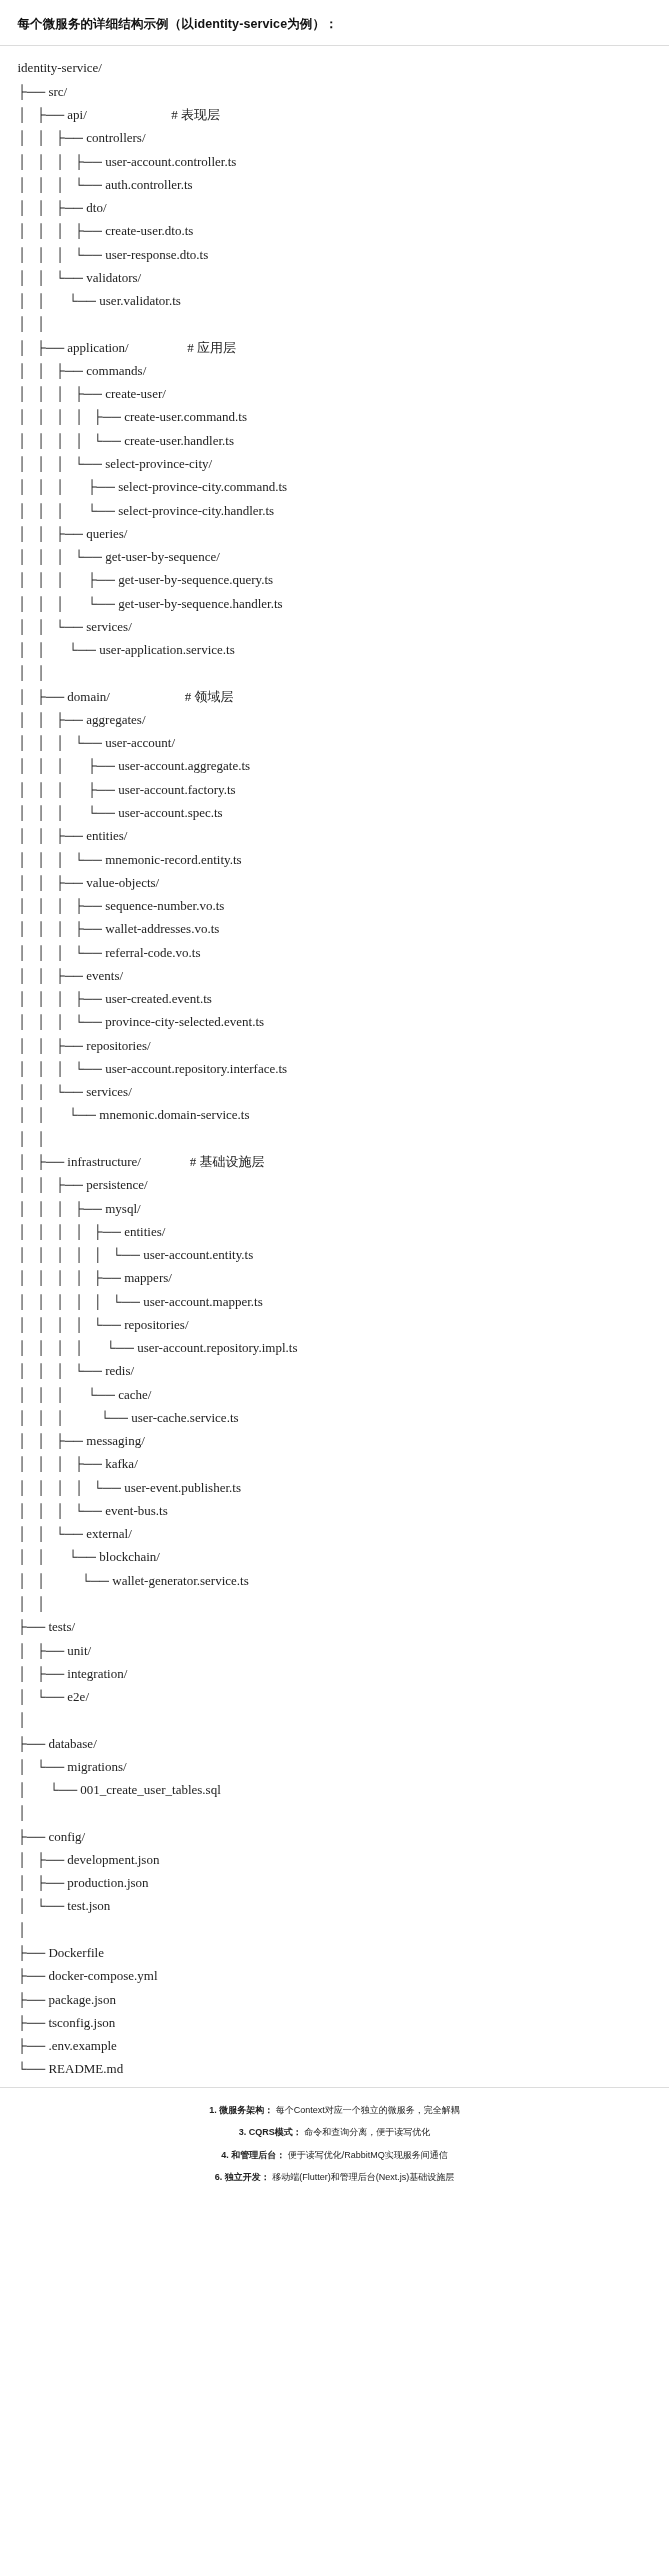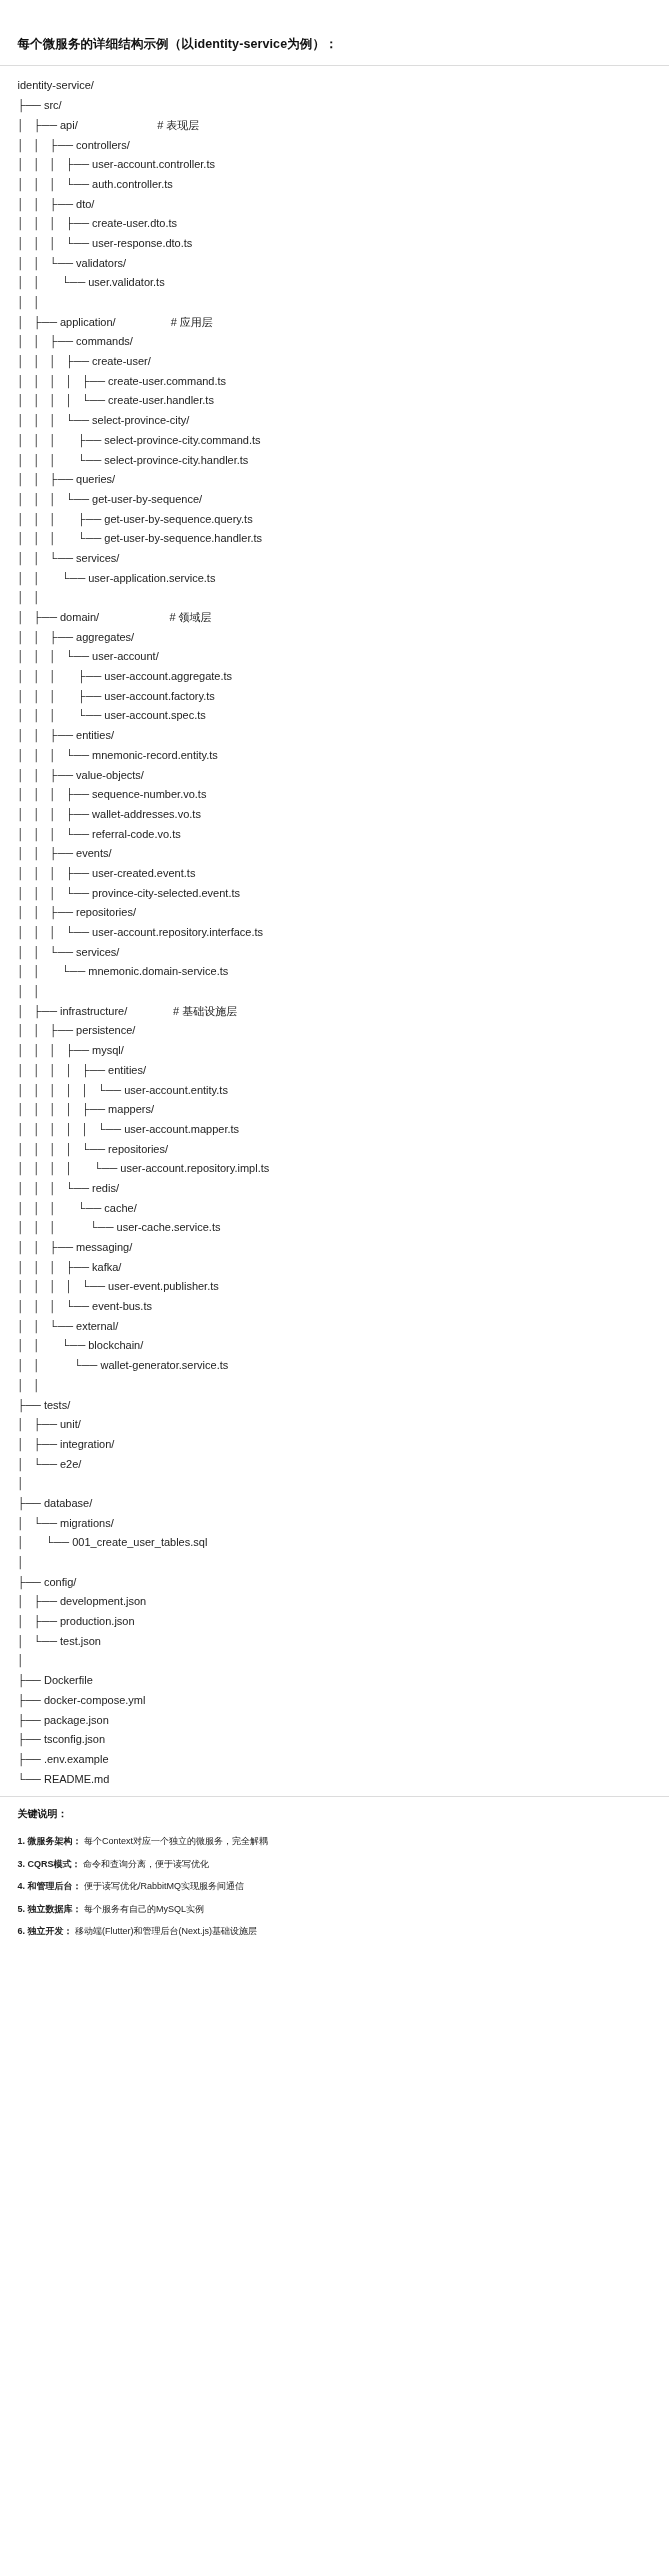--- a/index.html
+++ b/index.html
@@ -9,61 +9,61 @@
   }
   body {
     width: 669px;
     font-family: "Liberation Sans", sans-serif;
     color: #1a1a1a;
   }
   .page {
     width: 669px;
     box-sizing: border-box;
     padding: 0;
-    margin-top: 20px;
   }
   .title-block {
     padding: 16.3px 17.5px 11.3px 17.5px;
   }
   .doc-title {
     font-size: 12.5px;
     font-weight: bold;
     color: #111111;
     letter-spacing: 0.1px;
   }
   .divider {
     height: 0.6px;
     background: #dcdcdc;
     margin: 0 0 0 0;
   }
   .tree-block {
     padding: 11.3px 17.5px 6.3px 17.5px;
   }
   pre.tree {
     margin: 0;
-    font-family: Liberation Sans, sans-serif;
-    font-size: 11px;
+    font-family: Liberation Serif, serif;
+    font-size: 13px;
     line-height: 1.79;
     color: #222222;
     white-space: pre;
     letter-spacing: 0px;
   }
   .key-block {
     padding: 11.3px 17.5px 3.8px 17.5px;
   }
   .key-title {
     font-size: 10px;
     font-weight: bold;
     color: #111111;
     margin-bottom: 8.8px;
   }
   .key-list {
     margin: 0;
     padding: 0;
     list-style: none;
+    text-align: center;
   }
   .key-item {
     font-size: 9px;
     line-height: 2.5;
     color: #222222;
   }
   .key-item .k-num {
     font-weight: bold;
   }
   .key-item .k-name {
@@ -178,43 +178,37 @@
 ├── docker-compose.yml
 ├── package.json
 ├── tsconfig.json
 ├── .env.example
 └── README.md</pre>
   </div>
 
   <div class="divider"></div>
 
   <div class="key-block">
-    <div class="key-title">关键说明：</div>
     <ul class="key-list">
       <li class="key-item">
         <span class="k-num">1.</span>
         <span class="k-name">微服务架构：</span>
         <span class="k-desc">每个Context对应一个独立的微服务，完全解耦</span>
       </li>
       <li class="key-item">
         <span class="k-num">3.</span>
         <span class="k-name">CQRS模式：</span>
         <span class="k-desc">命令和查询分离，便于读写优化</span>
       </li>
       <li class="key-item">
         <span class="k-num">4.</span>
         <span class="k-name">和管理后台：</span>
         <span class="k-desc">便于读写优化/RabbitMQ实现服务间通信</span>
       </li>
       <li class="key-item">
-        <span class="k-num">5.</span>
-        <span class="k-name">独立数据库：</span>
-        <span class="k-desc">每个服务有自己的MySQL实例</span>
-      </li>
-      <li class="key-item">
         <span class="k-num">6.</span>
         <span class="k-name">独立开发：</span>
         <span class="k-desc">移动端(Flutter)和管理后台(Next.js)基础设施层</span>
       </li>
     </ul>
   </div>
 
   <div class="divider"></div>
 
 

